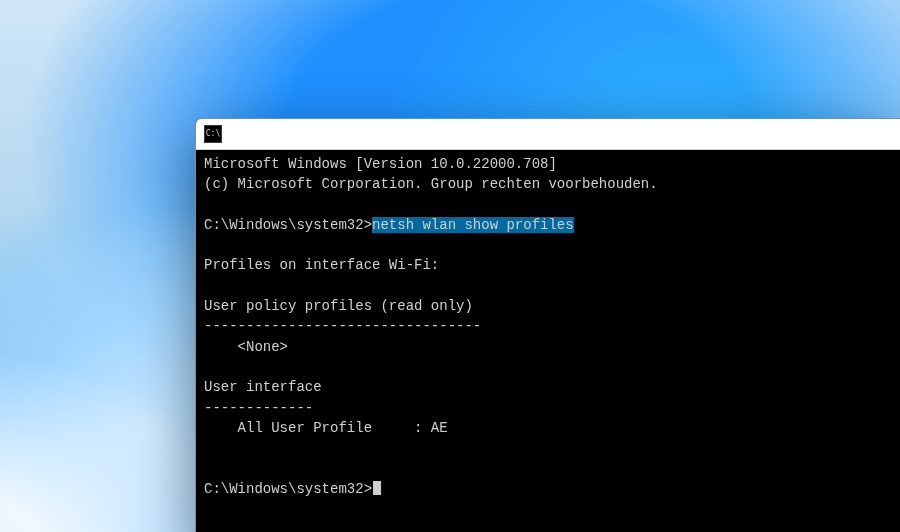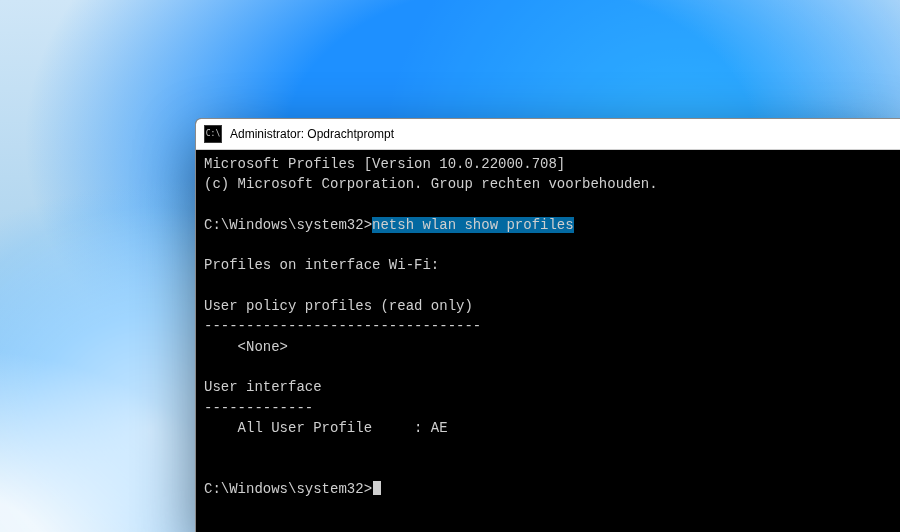--- a/index.html
+++ b/index.html
@@ -50,24 +50,23 @@
 <div class="wallpaper">
   <div class="swirl1"></div>
     <div class="swirl2"></div>
     <div class="swirl3"></div>
 </div>
 
 <div class="window">
 
   <div class="titlebar">
     <span class="app-icon"></span>
-    <span class="title-text">Administrator: Opdrachtprompt</span>
   </div>
 
-  <div class="term"><span>Microsoft Profiles [Version 10.0.22000.708]</span>
+  <div class="term"><span>Microsoft Windows [Version 10.0.22000.708]</span>
 <span>(c) Microsoft Corporation. Group rechten voorbehouden.</span>
 
 <span>C:\Windows\system32&gt;</span><span class="hl">netsh wlan show profiles</span>
 
 <span>Profiles on interface Wi-Fi:</span>
 
 <span>User policy profiles (read only)</span>
 <span>---------------------------------</span>
 <span>    &lt;None&gt;</span>
 

